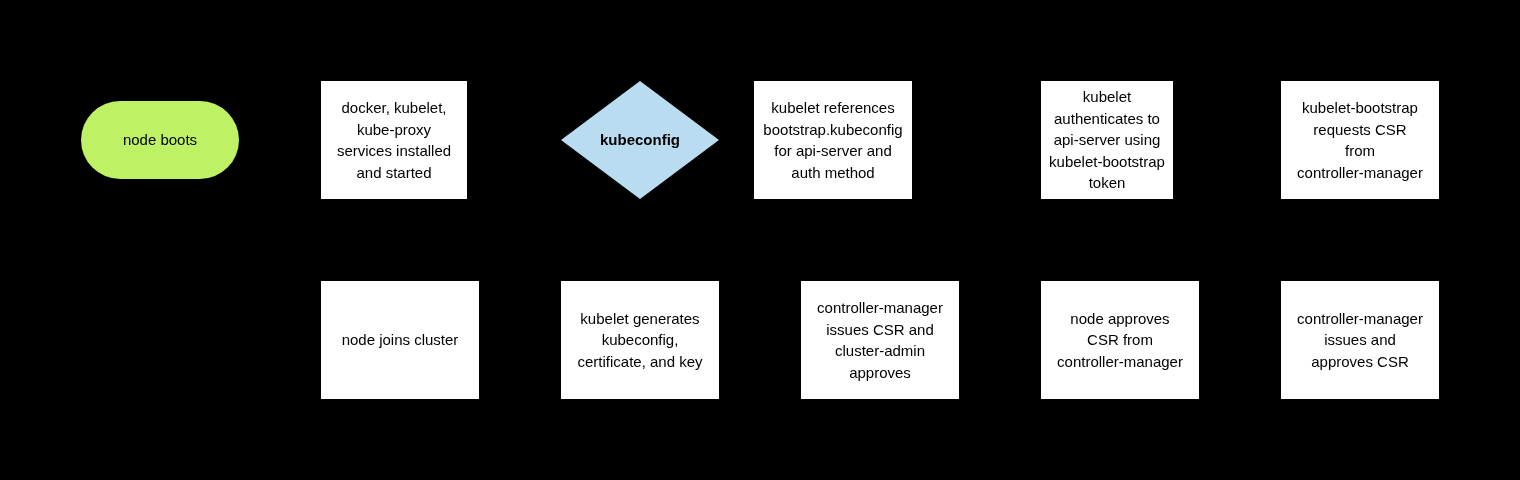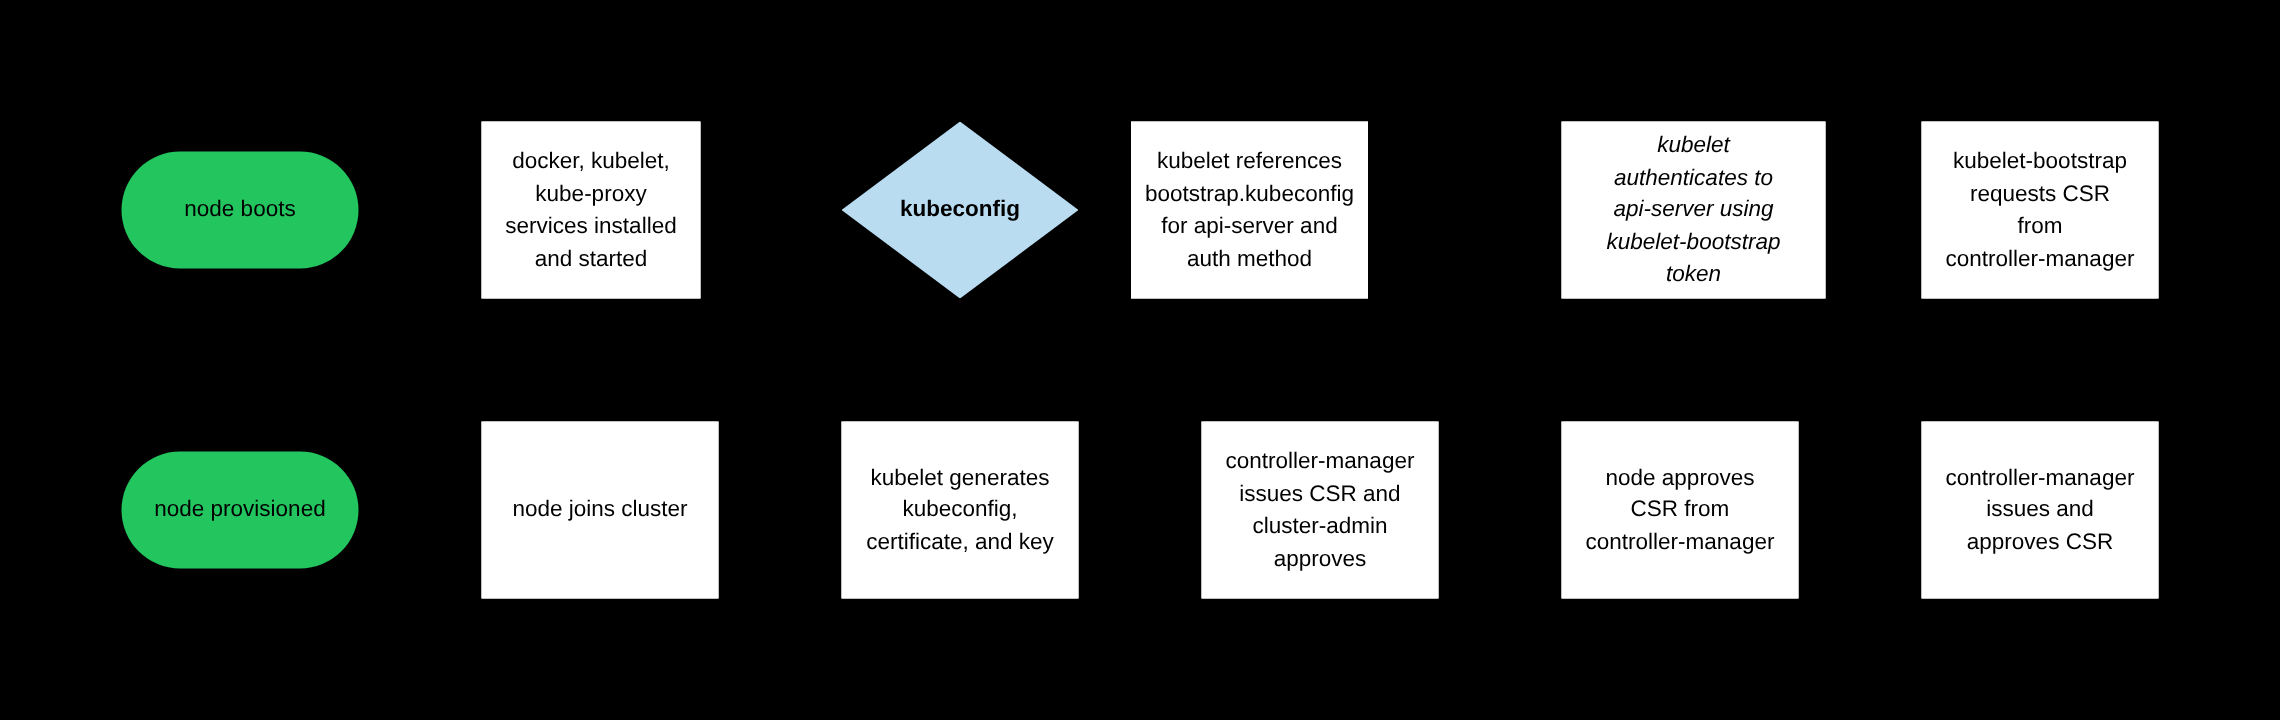--- a/index.html
+++ b/index.html
@@ -45,21 +45,21 @@
     overflow: hidden;
   }
   .proc.overflow .label {
     white-space: pre;
     width: 180px;
     flex: 0 0 auto;
   }
 
   
   .terminator {
-    background: #22c55e;
+    background: #bef264;
     border-radius: 40px;
   }
   .terminator .label {
     padding: 0 6px;
   }
 
   
   .decision {
     background: transparent;
     font-weight: bold;
@@ -92,38 +92,35 @@
       <div class="node decision" style="left: 561px; top: 81px; width: 158px; height: 118px; pointer-events: auto;">
         <div class="diamond-shape"></div>
         <div class="label">kubeconfig</div>
       </div>
       <div class="node proc overflow" style="left: 754px; top: 81px; width: 158px; height: 118px; pointer-events: auto;">
         <div class="label">kubelet references
 bootstrap.kubeconfig
 for api-server and
 auth method</div>
       </div>
-      <div class="node proc" style="left: 1041px; top: 81px; width: 176px; height: 118px; pointer-events: auto; font-style: italic;">
+      <div class="node proc" style="left: 1041px; top: 81px; width: 132px; height: 118px; pointer-events: auto;">
         <div class="label">kubelet
 authenticates to
 api-server using
 kubelet-bootstrap
 token</div>
       </div>
       <div class="node proc" style="left: 1281px; top: 81px; width: 158px; height: 118px; pointer-events: auto;">
         <div class="label">kubelet-bootstrap
 requests CSR
 from
 controller-manager</div>
       </div>
     </div>
     <div style="position: absolute; inset: 0px; pointer-events: none;">
-      <div class="node terminator" style="left: 81px; top: 301px; width: 158px; height: 78px; pointer-events: auto;">
-        <div class="label">node provisioned</div>
-      </div>
       <div class="node proc" style="left: 321px; top: 281px; width: 158px; height: 118px; pointer-events: auto;">
         <div class="label">node joins cluster</div>
       </div>
       <div class="node proc" style="left: 561px; top: 281px; width: 158px; height: 118px; pointer-events: auto;">
         <div class="label">kubelet generates
 kubeconfig,
 certificate, and key</div>
       </div>
       <div class="node proc" style="left: 801px; top: 281px; width: 158px; height: 118px; pointer-events: auto;">
         <div class="label">controller-manager

